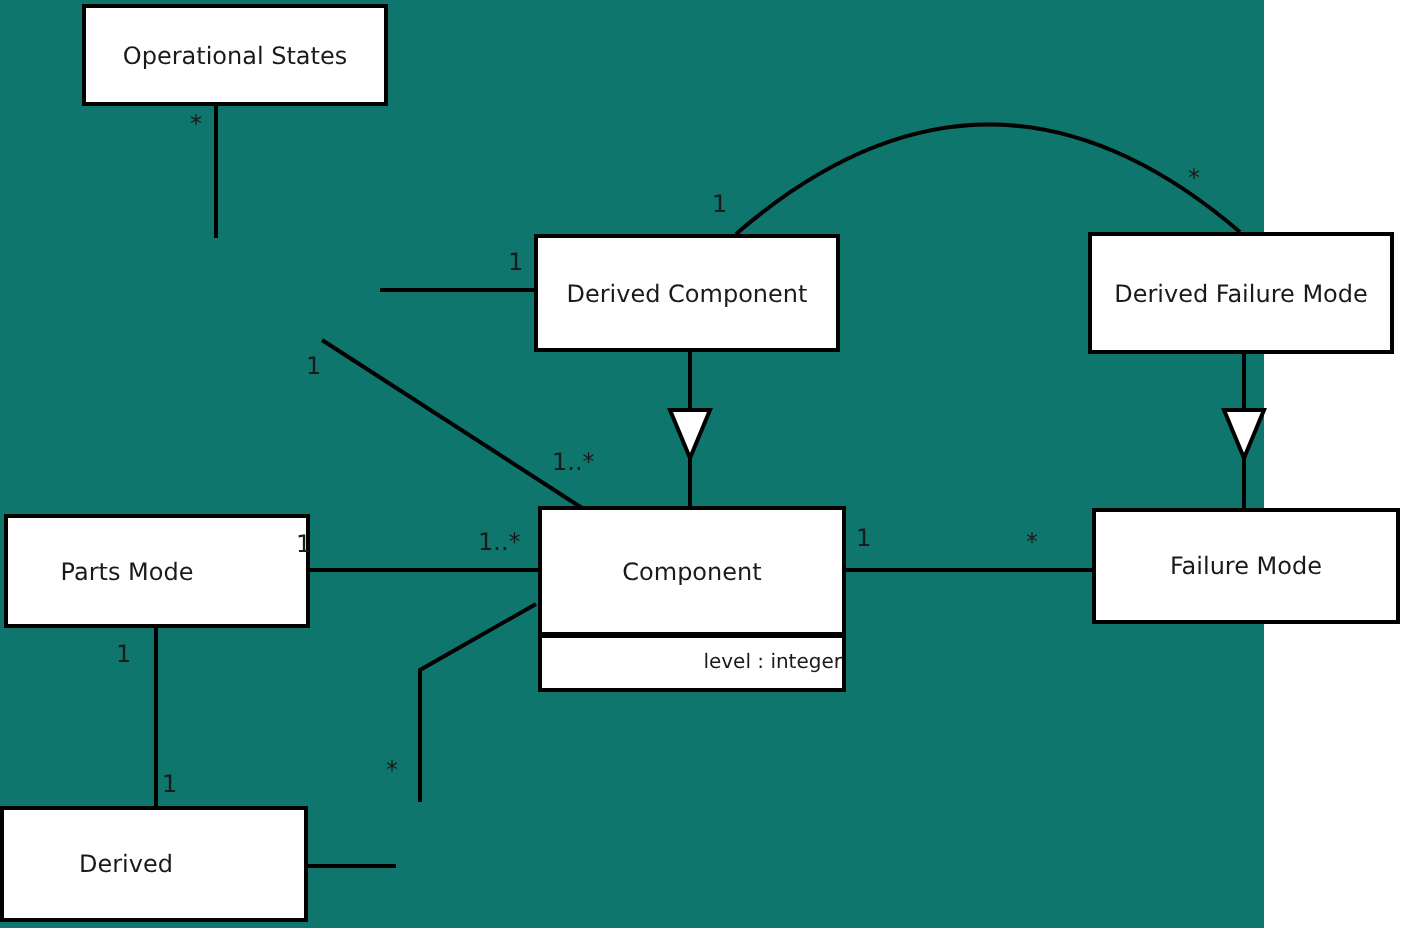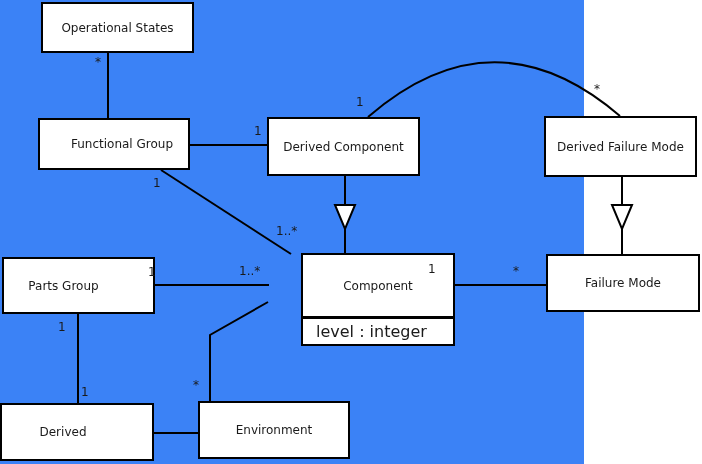--- a/index.html
+++ b/index.html
@@ -5,21 +5,22 @@
   html, body {
     margin: 0; padding: 0;
     width: 702px; height: 464px;
     background: #ffffff;
     font-family: "DejaVu Sans", sans-serif;
     overflow: hidden;
   }
   .canvas {
     position: relative;
     width: 584px; height: 464px;
-    background: #3b82f6;
+    background: #0f766e;
+    padding-left: 48px;
   }
   .edges {
     position: absolute; left: 0; top: 0;
     width: 702px; height: 464px;
     z-index: 1;
   }
   .uml-box {
     position: absolute;
     box-sizing: border-box;
     border: 2px solid #000000;
@@ -37,23 +38,24 @@
     color: #1a1a1a;
     white-space: nowrap;
   }
   .uml-attrs {
     box-sizing: border-box;
     height: 28px;
     border-top: 3px solid #000000;
     display: flex;
     align-items: center;
     padding-left: 13px;
-    font-size: 16px;
+    font-size: 10px;
     color: #1a1a1a;
     white-space: nowrap;
+    justify-content: flex-end;
   }
   .mult {
     position: absolute;
     z-index: 3;
     font-size: 12px;
     line-height: 12px;
     color: #1a1a1a;
     white-space: nowrap;
   }
 </style>
@@ -88,54 +90,48 @@
 
     <polyline points="268,302 210,335 210,401" fill="none" stroke="#000" stroke-width="2"></polyline>
 
     <line x1="154" y1="433" x2="198" y2="433" stroke="#000" stroke-width="2"></line>
   </svg>
 
   <div class="uml-box" style="left:41px; top:2px; width:153px; height:51px;">
     <div class="uml-name">Operational States</div>
   </div>
 
-  <div class="uml-box" style="left:38px; top:118px; width:152px; height:52px;">
-    <div class="uml-name" style="margin-left:16px;">Functional Group</div>
-  </div>
 
   <div class="uml-box" style="left:544px; top:116px; width:153px; height:61px;">
     <div class="uml-name">Derived Failure Mode</div>
   </div>
 
   <div class="uml-box" style="left:267px; top:117px; width:153px; height:59px;">
     <div class="uml-name">Derived Component</div>
   </div>
 
-  <div class="uml-box" style="left:269px; top:253px; width:154px; height:93px;margin-left:32px;">
+  <div class="uml-box" style="left:269px; top:253px; width:154px; height:93px;">
     <div class="uml-name">Component</div>
     <div class="uml-attrs">
       <span>level : integer</span>
     </div>
   </div>
 
   <div class="uml-box" style="left:546px; top:254px; width:154px; height:58px;text-align:right;">
     <div class="uml-name">Failure Mode</div>
   </div>
 
   <div class="uml-box" style="left:2px; top:257px; width:153px; height:57px;">
-    <div class="uml-name" style="margin-right:30px;">Parts Group</div>
+    <div class="uml-name" style="margin-right:30px;">Parts Mode</div>
   </div>
 
   <div class="uml-box" style="left:0px; top:403px; width:154px; height:58px;">
     <div class="uml-name" style="margin-right:28px;">Derived</div>
   </div>
 
-  <div class="uml-box" style="left:198px; top:401px; width:152px; height:58px;">
-    <div class="uml-name">Environment</div>
-  </div>
 
   <div class="mult" style="left:95px;  top:56px;">*</div>
   <div class="mult" style="left:254px; top:125px;">1</div>
   <div class="mult" style="left:153px; top:177px;">1</div>
   <div class="mult" style="left:276px; top:225px;">1..*</div>
   <div class="mult" style="left:356px; top:96px;">1</div>
   <div class="mult" style="left:594px; top:83px;">*</div>
   <div class="mult" style="left:148px; top:266px;">1</div>
   <div class="mult" style="left:239px; top:265px;">1..*</div>
   <div class="mult" style="left:428px; top:263px;">1</div>

